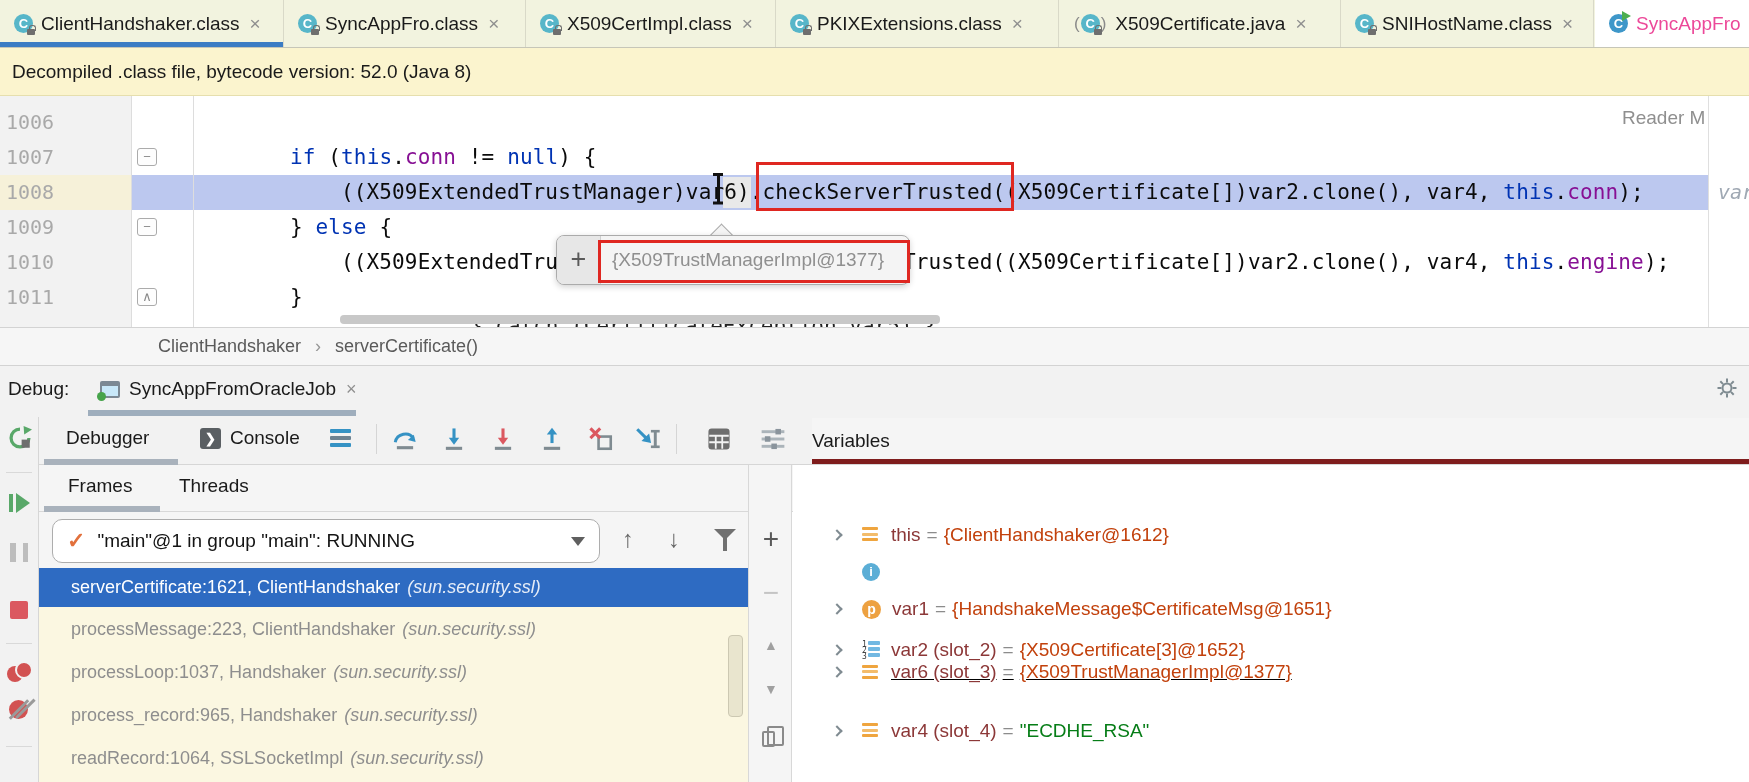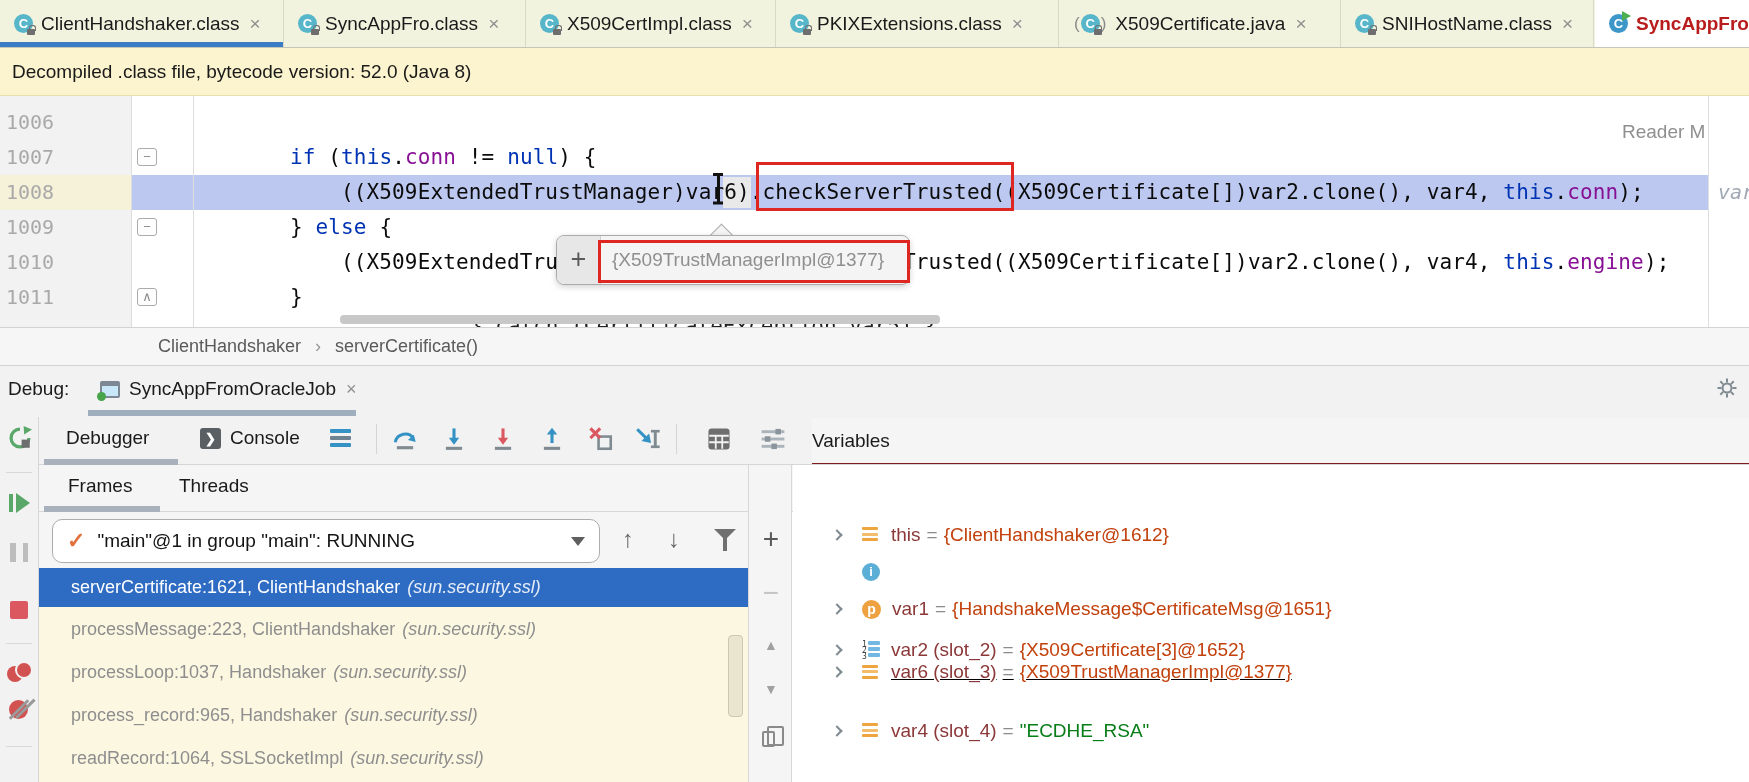--- a/index.html
+++ b/index.html
@@ -4,21 +4,21 @@
 <style>
   * { margin:0; padding:0; box-sizing:border-box; }
   body { background:#fff; font-family:"Liberation Sans", sans-serif; }
   #app { position:relative; width:1749px; height:782px; overflow:hidden; background:#fff; }
 
   
   #tabbar { position:absolute; left:0; top:0; width:1749px; height:48px; background:#F2F3DF; border-bottom:1px solid #C6C6B8; }
   .etab { position:absolute; top:0; height:47px; display:flex; align-items:center; padding-left:14px; border-right:1px solid #D9D9C8; cursor:default; }
   .etab .lbl { font-size:19px; color:#1A1A1A; margin:0 8px; white-space:nowrap; }
   .etab.runtab { background:#FFFFFF; border-right:none; }
-  .etab.runtab .lbl { color:#b91c1c;font-weight:bold; }
+  .etab.runtab .lbl { color:#ec4899; }
   .etab .x { font-size:19px; color:#8F8F8F; margin-left:2px; }
   .etab .active-line { position:absolute; left:0; bottom:0; width:100%; height:5px; background:#3B7CC4; }
   .cicon { position:relative; width:19px; height:19px; flex:none; }
   .cicon .ball { position:absolute; left:0; top:0; width:19px; height:19px; border-radius:50%; background:#57B6C9; color:#fff; font-size:13px; font-weight:bold; text-align:center; line-height:19px; }
   .cicon.runicon .ball { background:#3E97C9; }
   .cicon .lock { position:absolute; right:-2px; bottom:-2px; width:8px; height:6px; background:#6E6E6E; border-radius:1px; }
   .cicon .lock::before { content:""; position:absolute; left:1.5px; top:-4px; width:5px; height:5px; border:1.5px solid #6E6E6E; border-bottom:none; border-radius:3px 3px 0 0; }
   .cicon .play { position:absolute; right:-3px; top:-3px; width:0; height:0; border-left:9px solid #4CAF50; border-top:5px solid transparent; border-bottom:5px solid transparent; }
   .paren { color:#8A8A8A; font-size:17px; margin:0 1px; }
 
@@ -34,21 +34,21 @@
   .lnum.exec { background:#F6F1D9; left:0; padding-left:6px; width:131px; }
   #exec-hl { position:absolute; left:131px; top:79px; width:1577px; height:35px; background:#BCC8EF; }
   .codeline { position:absolute; height:35px; line-height:35px; font-family:"DejaVu Sans Mono", monospace; font-size:21px; letter-spacing:.13px; color:#0B0B0B; white-space:pre; z-index:2; }
   .codeline .kw { color:#0033B3; }
   .codeline .fld { color:#871094; }
   .fold { position:absolute; left:137px; width:20px; height:18px; background:#FDFDFD; border:1px solid #ABABAB; border-radius:3px; color:#8A8A8A; font-size:13px; line-height:15px; text-align:center; z-index:3; }
   #hoverbox { position:absolute; left:723px; top:81px; width:28px; height:31px; background:#E9E9E9; z-index:1; }
   #ibeam { position:absolute; left:712px; top:77px; width:12px; height:31px; z-index:6; }
   #ibeam::before { content:""; position:absolute; left:5px; top:0; width:2.5px; height:31px; background:#111; }
   #ibeam::after { content:""; position:absolute; left:1px; top:0; width:10px; height:2.5px; background:#111; box-shadow:0 28.5px 0 #111; }
-  #reader-mode { position:absolute; left:1622px; top:25px; font-size:19px; color:#8F8F8F; z-index:2; }
+  #reader-mode { position:absolute; left:1622px; top:11px; font-size:19px; color:#8F8F8F; z-index:2; }
   #inline-hint { position:absolute; left:1718px; top:79px; height:35px; line-height:35px; font-family:"DejaVu Sans Mono", monospace; font-style:italic; font-size:20px; color:#9FA8B3; z-index:2; }
   .redbox { position:absolute; border:3px solid #DF2721; z-index:8; background:transparent; }
   #redbox1 { left:756px; top:66px; width:258px; height:49px; }
   #redbox2 { left:598px; top:144px; width:312px; height:43px; }
   #val-popup { position:absolute; left:556px; top:139px; width:354px; height:50px; background:#F4F4F4; border:1px solid #ABABAB; border-radius:8px; box-shadow:0 2px 6px rgba(0,0,0,.18); z-index:5; display:flex; align-items:stretch; }
   #val-popup .plus { width:44px; background:#E7E7E7; border-radius:7px 0 0 7px; border-right:1px solid #CFCFCF; color:#5A5A5A; font-size:27px; text-align:center; line-height:47px; }
   #val-popup .pval { flex:1; color:#8F8F8F; font-size:19px; line-height:48px; padding-left:11px; white-space:nowrap; overflow:hidden; }
   #popup-arrow { position:absolute; left:713px; top:131px; width:17px; height:17px; background:#F4F4F4; border-left:1px solid #ABABAB; border-top:1px solid #ABABAB; transform:rotate(45deg); z-index:5; }
   #hscroll { position:absolute; left:340px; top:219px; width:600px; height:9px; background:#C8C8C8; border-radius:4px; z-index:4; }
   #partial-line { position:absolute; left:470px; top:218px; width:700px; height:13px; overflow:hidden; z-index:1; }
@@ -118,21 +118,21 @@
   .frow.sel { background:#2E6BC2; color:#FFFFFF; }
   .frow.sel .pkg { color:#E6EDF8; }
   #frames-scroll { position:absolute; left:689px; top:123px; width:15px; height:82px; background:#E9E5CE; border:1px solid #CCC8B2; border-radius:4px; }
 
   #midstrip { position:absolute; left:748px; top:465px; width:44px; height:317px; background:#F5F5F5; border-left:1px solid #D8D8D8; border-right:1px solid #D8D8D8; }
   .stripbtn { position:absolute; left:0; width:44px; text-align:center; }
   .copyic { position:absolute; left:13px; width:13px; height:16px; border:2px solid #8A8A8A; border-radius:2px; background:#F5F5F5; }
   .copyic::before { content:""; position:absolute; left:3px; top:-7px; width:13px; height:16px; border:2px solid #8A8A8A; border-radius:2px; }
 
   #vars-pane { position:absolute; left:793px; top:465px; width:956px; height:317px; background:#fff; }
-  #vars-title { position:absolute; left:19px; top:0; height:46px; line-height:46px; font-size:19px; color:#1A1A1A; background:#F5F5F5; width:937px; border-bottom:1px solid #7f1d1d; padding-left:0; }
+  #vars-title { position:absolute; left:19px; top:0; height:46px; line-height:46px; font-size:19px; color:#1A1A1A; background:#F5F5F5; width:937px; border-bottom:5px solid #7f1d1d; padding-left:0; }
   .vrow { position:absolute; left:0; width:956px; display:flex; align-items:center; font-size:19px; white-space:nowrap; }
   .vrow .chev { width:8px; height:8px; border-top:2.5px solid #7F8B91; border-right:2.5px solid #7F8B91; transform:rotate(45deg); margin-left:40px; margin-right:21px; flex:none; }
   .vrow .nochev { width:8px; margin-left:40px; margin-right:21px; flex:none; }
   .vname { color:#8C3838; }
   .veq { color:#8C8C8C; margin:0 6px; }
   .vval { color:#c2410c; }
   .vval.str { color:#067D17; }
   .vinfo { color:#141414; }
   .fieldic { position:relative; width:17px; height:15px; flex:none; margin-right:12px; }
   .fieldic i { position:absolute; left:0; height:3.4px; border-radius:1px; background:#EFA53F; }

